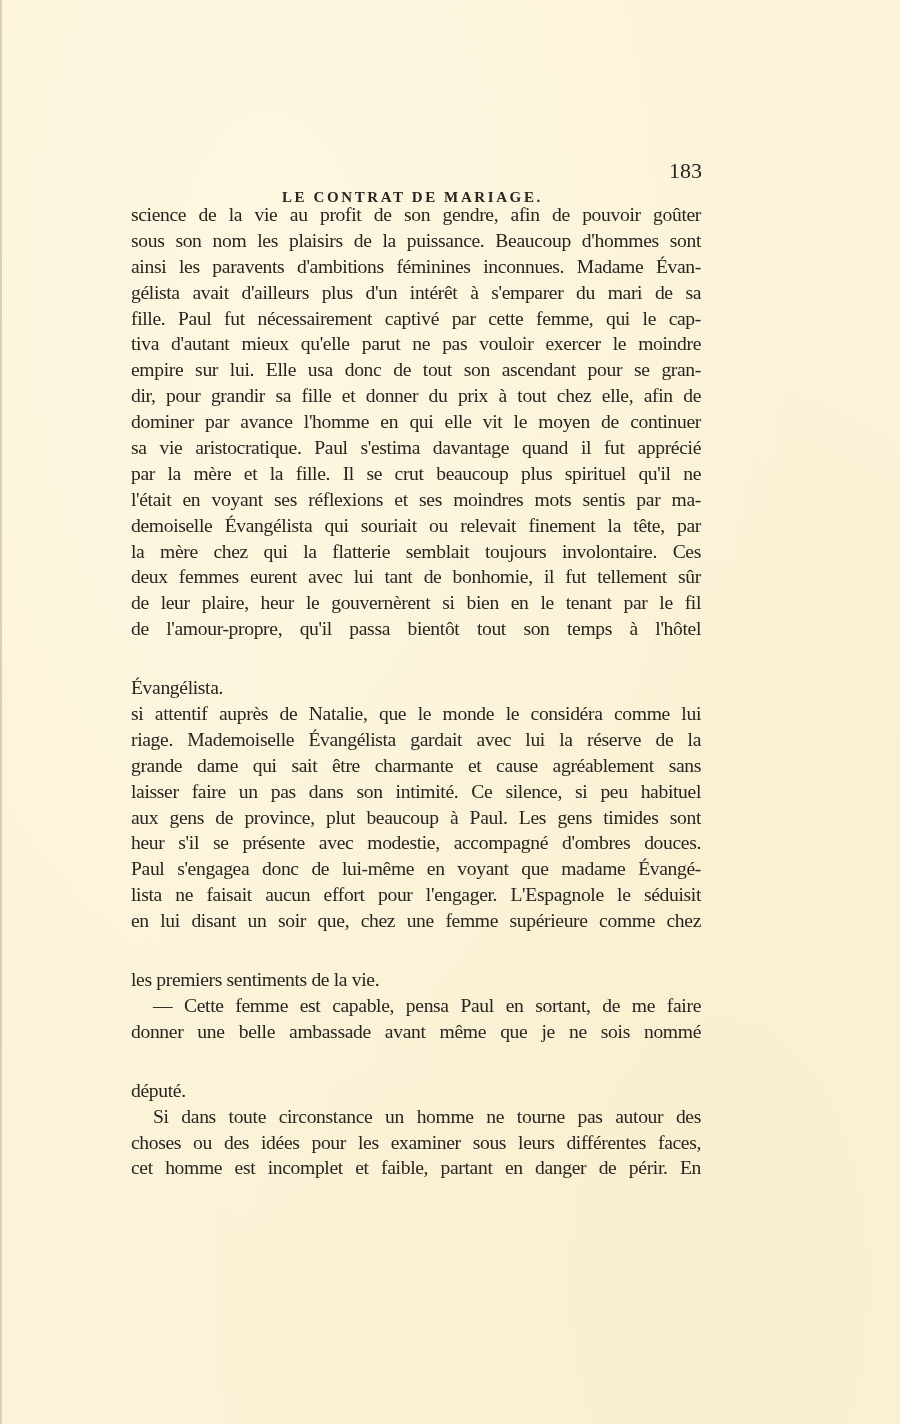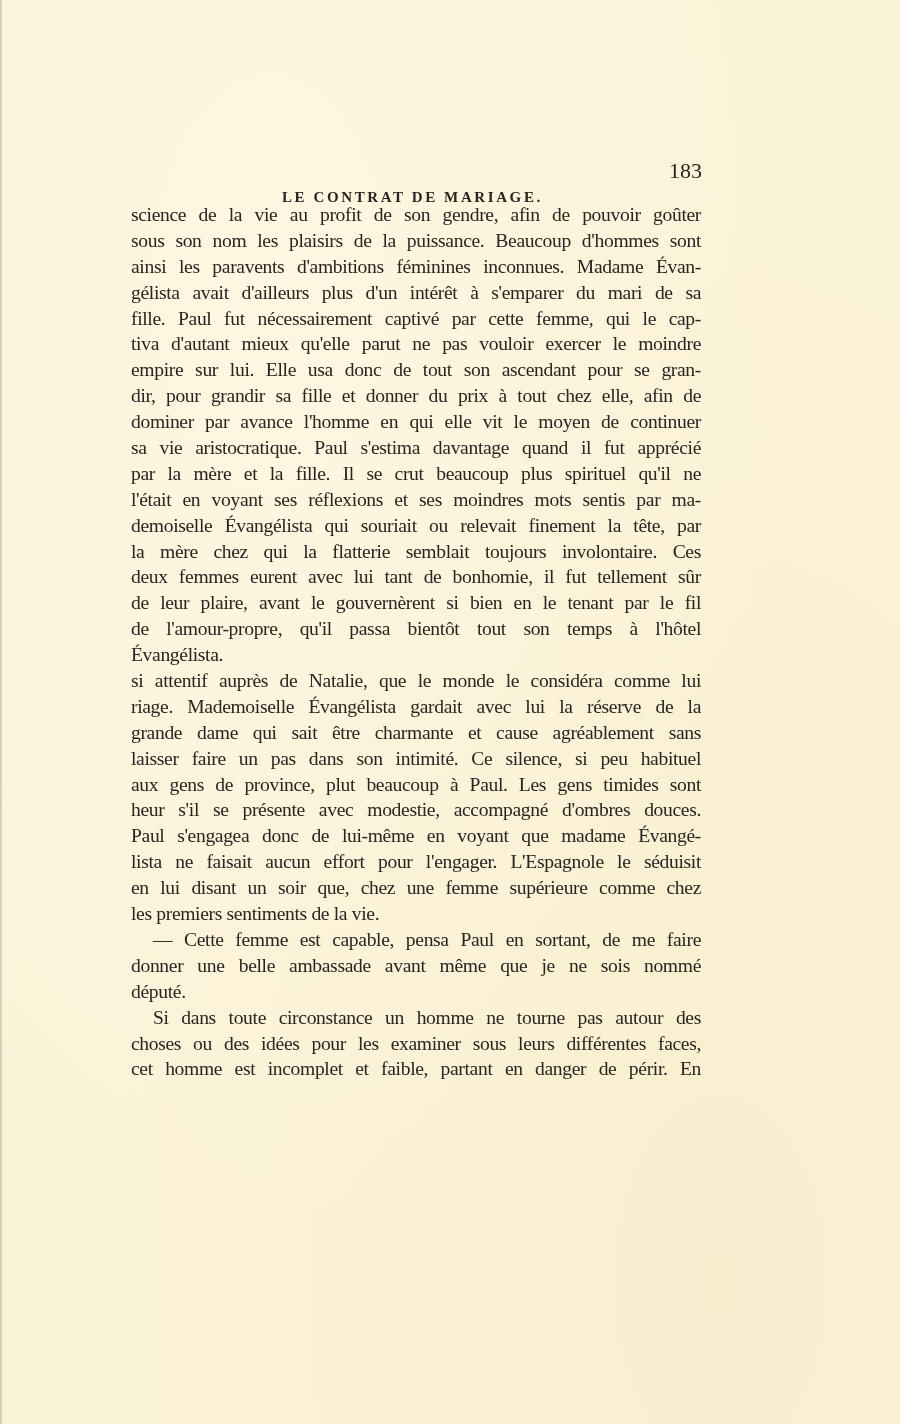--- a/index.html
+++ b/index.html
@@ -68,20 +68,21 @@
     line-height: 25.9px;
     font-size: 19.6px;
     white-space: nowrap;
     text-align: justify;
     text-align-last: justify;
     letter-spacing: -0.35px;
     color: #2a2420;
   }
   .line.last {
     text-align-last: left;
+    margin-top: 33px;
   }
   .line.indent {
     padding-left: 22px;
   }
 </style>
 </head>
 <body>
 
 <div class="page">
   <div class="left-edge"></div>
@@ -100,21 +101,21 @@
       <span class="line">tiva d'autant mieux qu'elle parut ne pas vouloir exercer le moindre</span>
       <span class="line">empire sur lui. Elle usa donc de tout son ascendant pour se gran-</span>
       <span class="line">dir, pour grandir sa fille et donner du prix à tout chez elle, afin de</span>
       <span class="line">dominer par avance l'homme en qui elle vit le moyen de continuer</span>
       <span class="line">sa vie aristocratique. Paul s'estima davantage quand il fut apprécié</span>
       <span class="line">par la mère et la fille. Il se crut beaucoup plus spirituel qu'il ne</span>
       <span class="line">l'était en voyant ses réflexions et ses moindres mots sentis par ma-</span>
       <span class="line">demoiselle Évangélista qui souriait ou relevait finement la tête, par</span>
       <span class="line">la mère chez qui la flatterie semblait toujours involontaire. Ces</span>
       <span class="line">deux femmes eurent avec lui tant de bonhomie, il fut tellement sûr</span>
-      <span class="line">de leur plaire, avant le gouvernèrent si bien en le tenant par le fil</span>
+      <span class="line">de leur plaire, heur le gouvernèrent si bien en le tenant par le fil</span>
       <span class="line">de l'amour-propre, qu'il passa bientôt tout son temps à l'hôtel</span>
       <span class="line last">Évangélista.</span>
       <span class="line">si attentif auprès de Natalie, que le monde le considéra comme lui</span>
       <span class="line">riage. Mademoiselle Évangélista gardait avec lui la réserve de la</span>
       <span class="line">grande dame qui sait être charmante et cause agréablement sans</span>
       <span class="line">laisser faire un pas dans son intimité. Ce silence, si peu habituel</span>
       <span class="line">aux gens de province, plut beaucoup à Paul. Les gens timides sont</span>
       <span class="line">heur s'il se présente avec modestie, accompagné d'ombres douces.</span>
       <span class="line">Paul s'engagea donc de lui-même en voyant que madame Évangé-</span>
       <span class="line">lista ne faisait aucun effort pour l'engager. L'Espagnole le séduisit</span>

